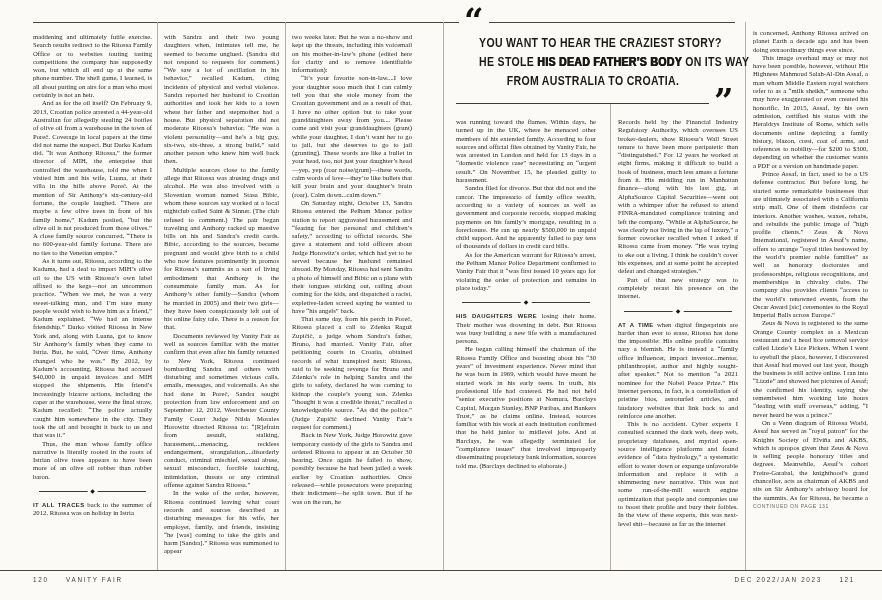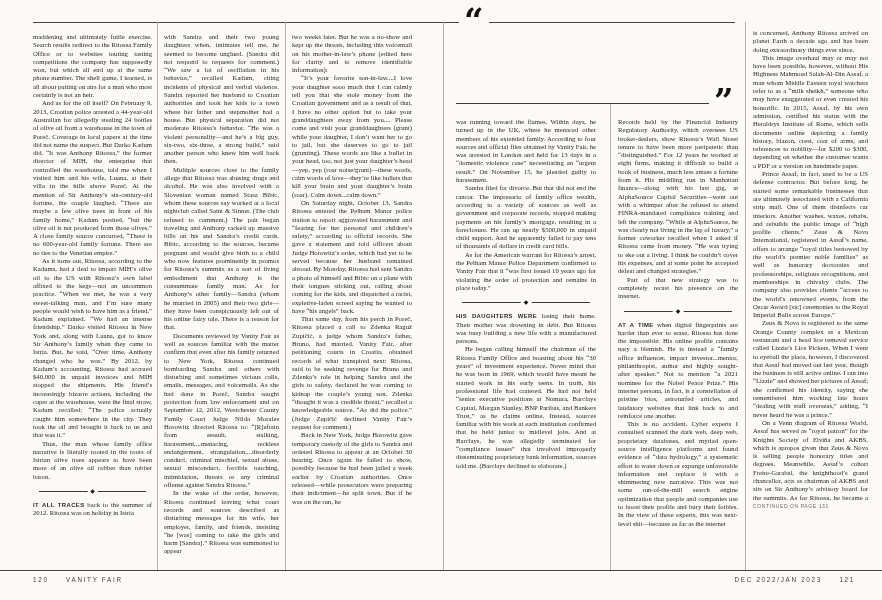--- a/index.html
+++ b/index.html
@@ -53,20 +53,27 @@
   <div class="hrule" style="left:456px; top:103px; width:253px; background:#3d3a34;"></div>
   <div class="hrule" style="left:0; top:570px; width:882px;"></div>
   <div class="vrule" style="left:157px; top:22px; height:548px;"></div>
   <div class="vrule" style="left:285px; top:22px; height:548px;"></div>
   <div class="vrule" style="left:443px; top:22px; height:548px;"></div>
   <div class="vrule" style="left:610px; top:104px; height:466px;"></div>
   <div class="vrule" style="left:745px; top:22px; height:548px;"></div>
 
   <div class="pq-openquote">“</div>
   <div class="pq-closequote">”</div>
+  <div class="pullquote">
+    <div class="pq-inner">
+      <div class="pq-line">YOU WANT TO HEAR THE CRAZIEST STORY?</div>
+      <div class="pq-line"><span>HE STOLE</span> <span class="pq-bold">HIS DEAD FATHER’S BODY</span> <span>ON ITS WAY</span></div>
+      <div class="pq-line">FROM AUSTRALIA TO CROATIA.</div>
+    </div>
+  </div>
 
   <div class="col" style="left:33px; top:33px; width:119px;">
     <p class="cont">maddening and ultimately futile exercise. Search results redirect to the Ritossa Family Office or to websites touting tasting competitions the company has supposedly won, but which all end up at the same phone number. The shell game, I learned, is all about putting on airs for a man who most certainly is not an heir.</p>
     <p>And as for the oil itself? On February 9, 2013, Croatian police arrested a 44-year-old Australian for allegedly stealing 24 bottles of olive oil from a warehouse in the town of Poreč. Coverage in local papers at the time did not name the suspect. But Darko Kadum did. “It was Anthony Ritossa,” the former director of MIH, the enterprise that controlled the warehouse, told me when I visited him and his wife, Luana, at their villa in the hills above Poreč. At the mention of Sir Anthony’s six-century-old fortune, the couple laughed. “There are maybe a few olive trees in front of his family home,” Kadum posited, “but the olive oil is not produced from those olives.” A close family source concurred, “There is no 600-year-old family fortune. There are no ties to the Venetian empire.”</p>
     <p>As it turns out, Ritossa, according to the Kadums, had a deal to import MIH’s olive oil to the US with Ritossa’s own label affixed to the kegs—not an uncommon practice. “When we met, he was a very sweet-talking man, and I’m sure many people would wish to have him as a friend,” Kadum explained. “We had an intense friendship.” Darko visited Ritossa in New York and, along with Luana, got to know Sir Anthony’s family when they came to Istria. But, he said, “Over time, Anthony changed who he was.” By 2012, by Kadum’s accounting, Ritossa had accrued $40,000 in unpaid invoices and MIH stopped the shipments. His friend’s increasingly bizarre actions, including the caper at the warehouse, were the final straw, Kadum recalled: “The police actually caught him somewhere in the city. They took the oil and brought it back to us and that was it.”</p>
     <p>Thus, the man whose family office narrative is literally rooted in the roots of Istrian olive trees appears to have been more of an olive oil robber than robber baron.</p>
     <div class="divider">
         <span class="dl"></span>
         <span class="dd">◆</span>
       </div>

